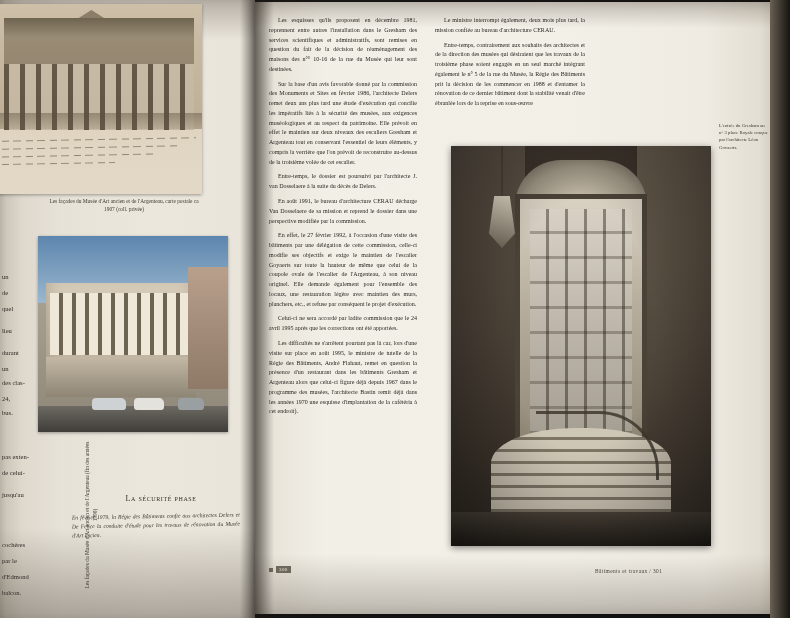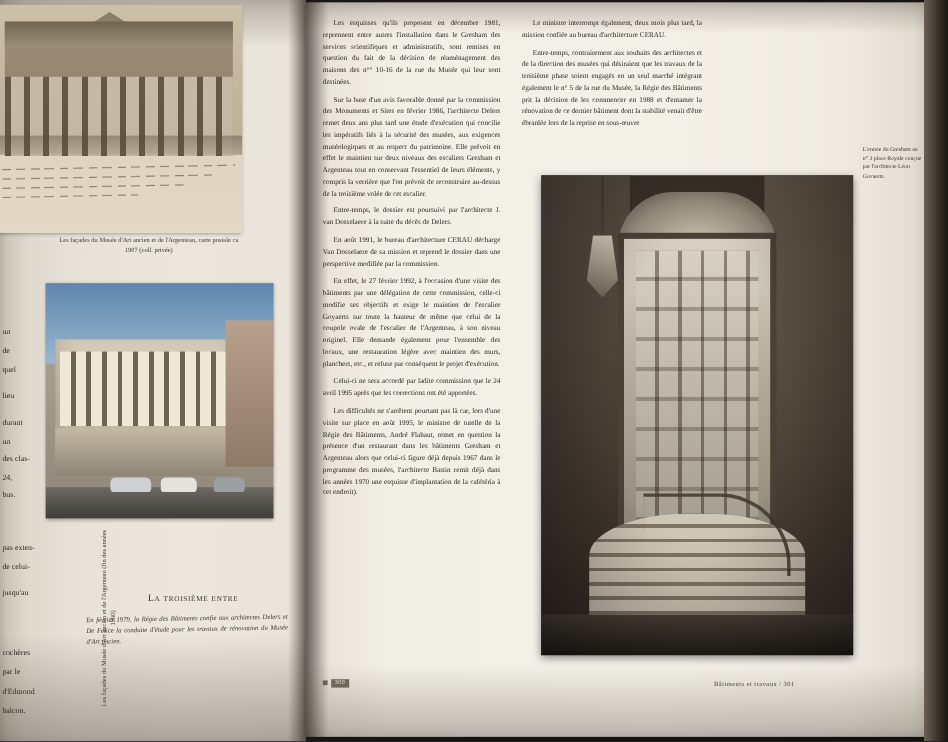--- a/index.html
+++ b/index.html
@@ -362,21 +362,21 @@
     <div class="lcol" style="left:2px; top:394px; width:30px;">24,</div>
     <div class="lcol" style="left:2px; top:408px; width:30px;">bus.</div>
     <div class="lcol" style="left:2px; top:452px; width:40px;">pas exten-</div>
     <div class="lcol" style="left:2px; top:468px; width:40px;">de celui-</div>
     <div class="lcol" style="left:2px; top:490px; width:40px;">jusqu'au</div>
     <div class="lcol" style="left:2px; top:540px; width:44px;">cochères</div>
     <div class="lcol" style="left:2px; top:556px; width:38px;">par le</div>
     <div class="lcol" style="left:2px; top:572px; width:46px;">d'Edmond</div>
     <div class="lcol" style="left:2px; top:588px; width:40px;">balcon.</div>
 
-    <div class="section-head" style="position:absolute; left:86px; top:494px; width:150px;">La troisième entre</div>
+    <div class="section-head" style="position:absolute; left:86px; top:494px; width:150px;">La sécurité phase</div>
 
     <div class="italic-note" style="position:absolute; left:72px; top:512px; width:168px; transform:rotate(-1deg);">En février 1979, la Régie des Bâtiments confie aux architectes Delers et De Felice la conduite d'étude pour les travaux de rénovation du Musée d'Art ancien.</div>
   </div>
 
   <div class="page-right">
     <div class="shade-top"></div>
     <div class="shade-bottom"></div>
 
     <div class="rp col-text" style="left:14px; top:14px; width:148px;">
       <p>Les esquisses qu'ils proposent en décembre 1981, reprennent entre autres l'installation dans le Gresham des services scientifiques et administratifs, sont remises en question du fait de la décision de réaménagement des maisons des n°° 10-16 de la rue du Musée qui leur sont destinées.</p>

